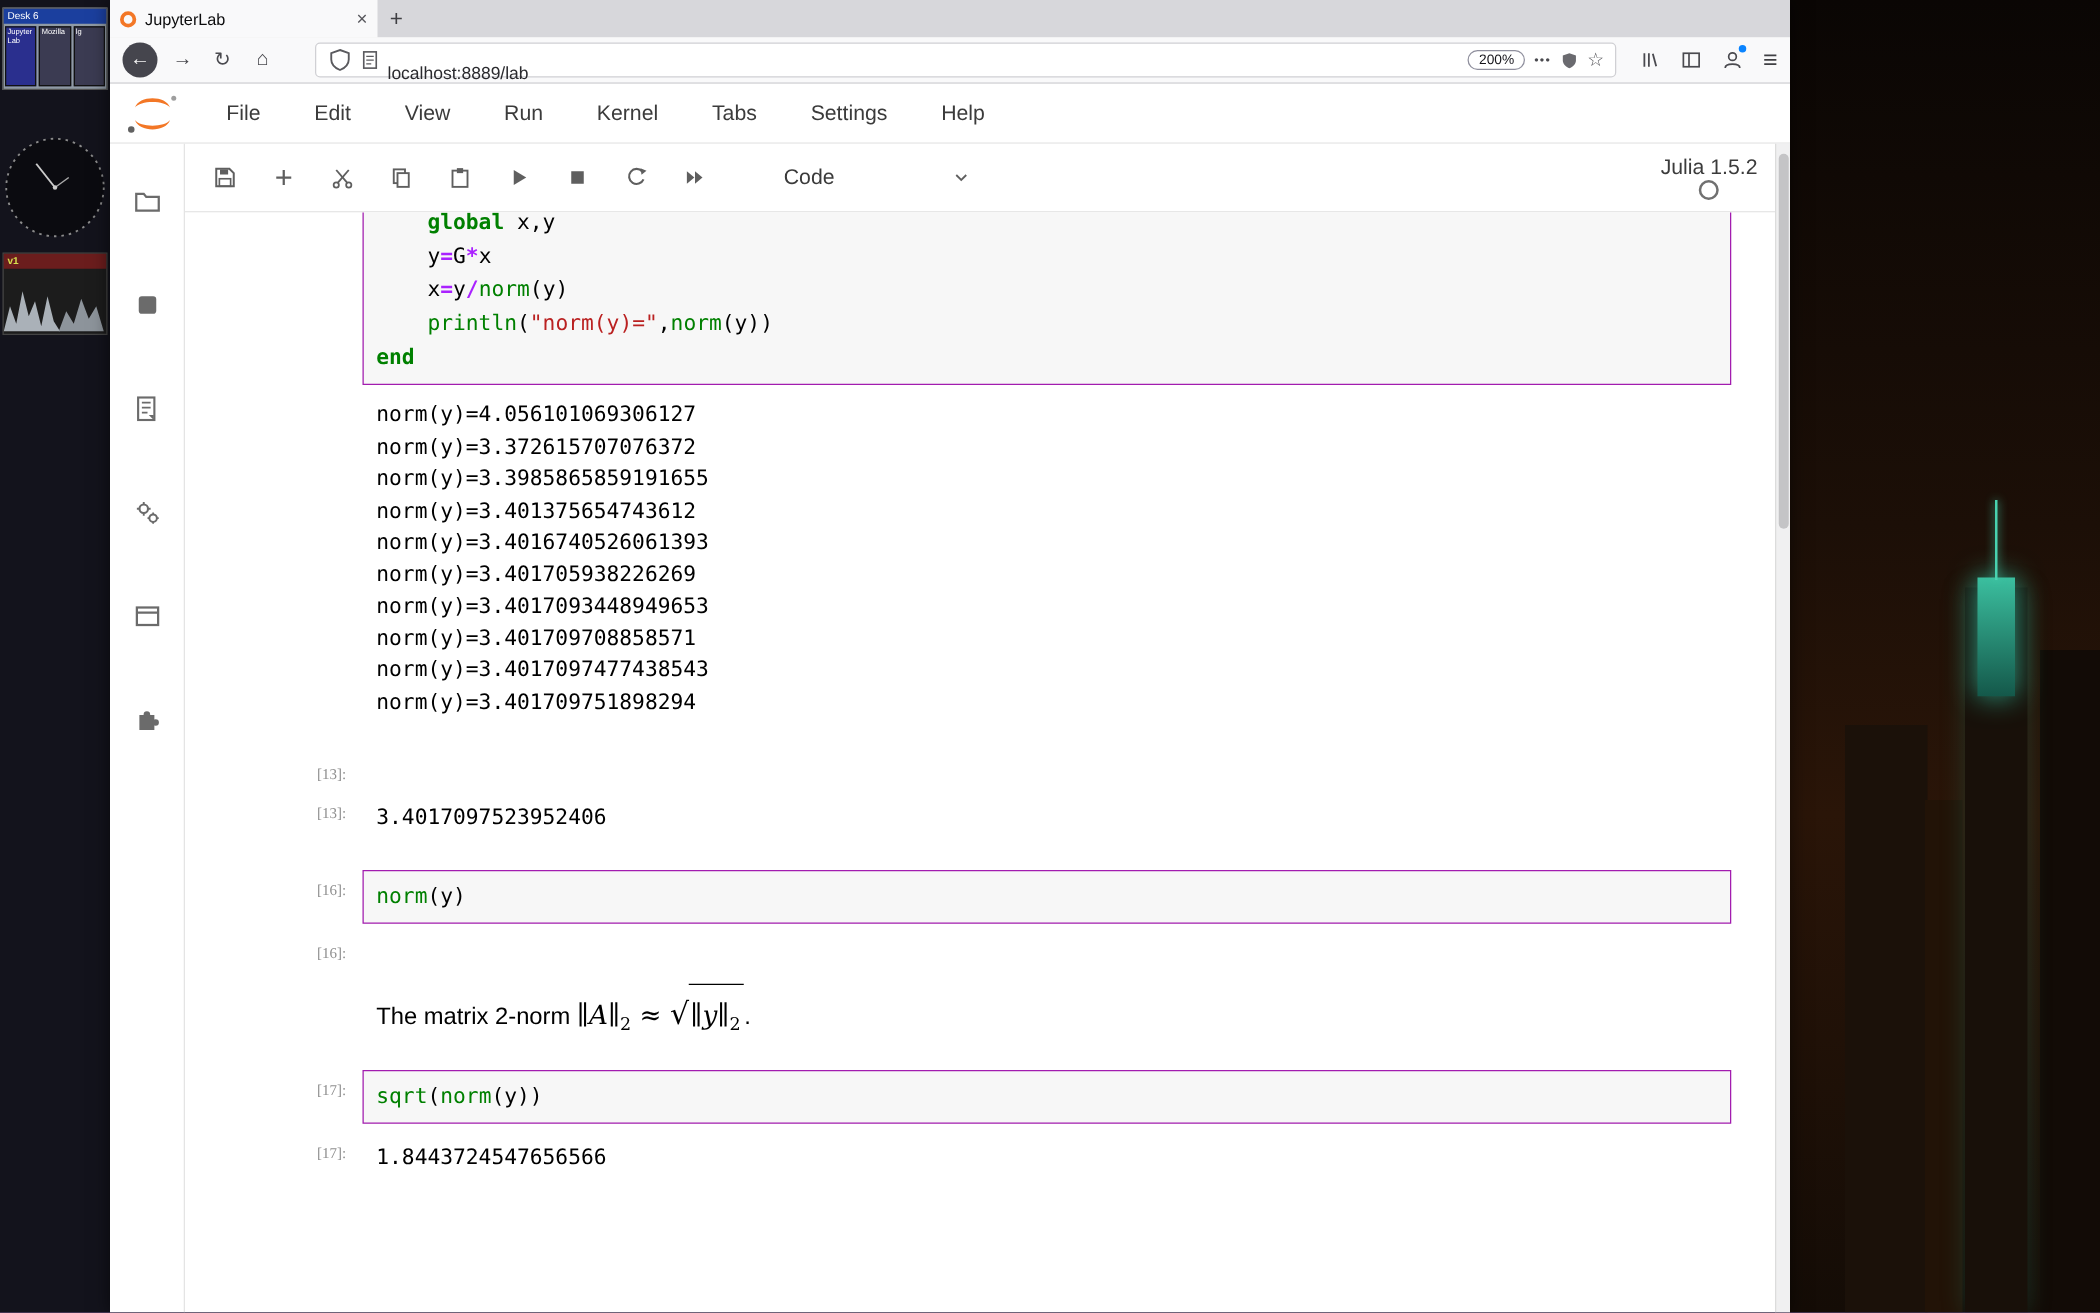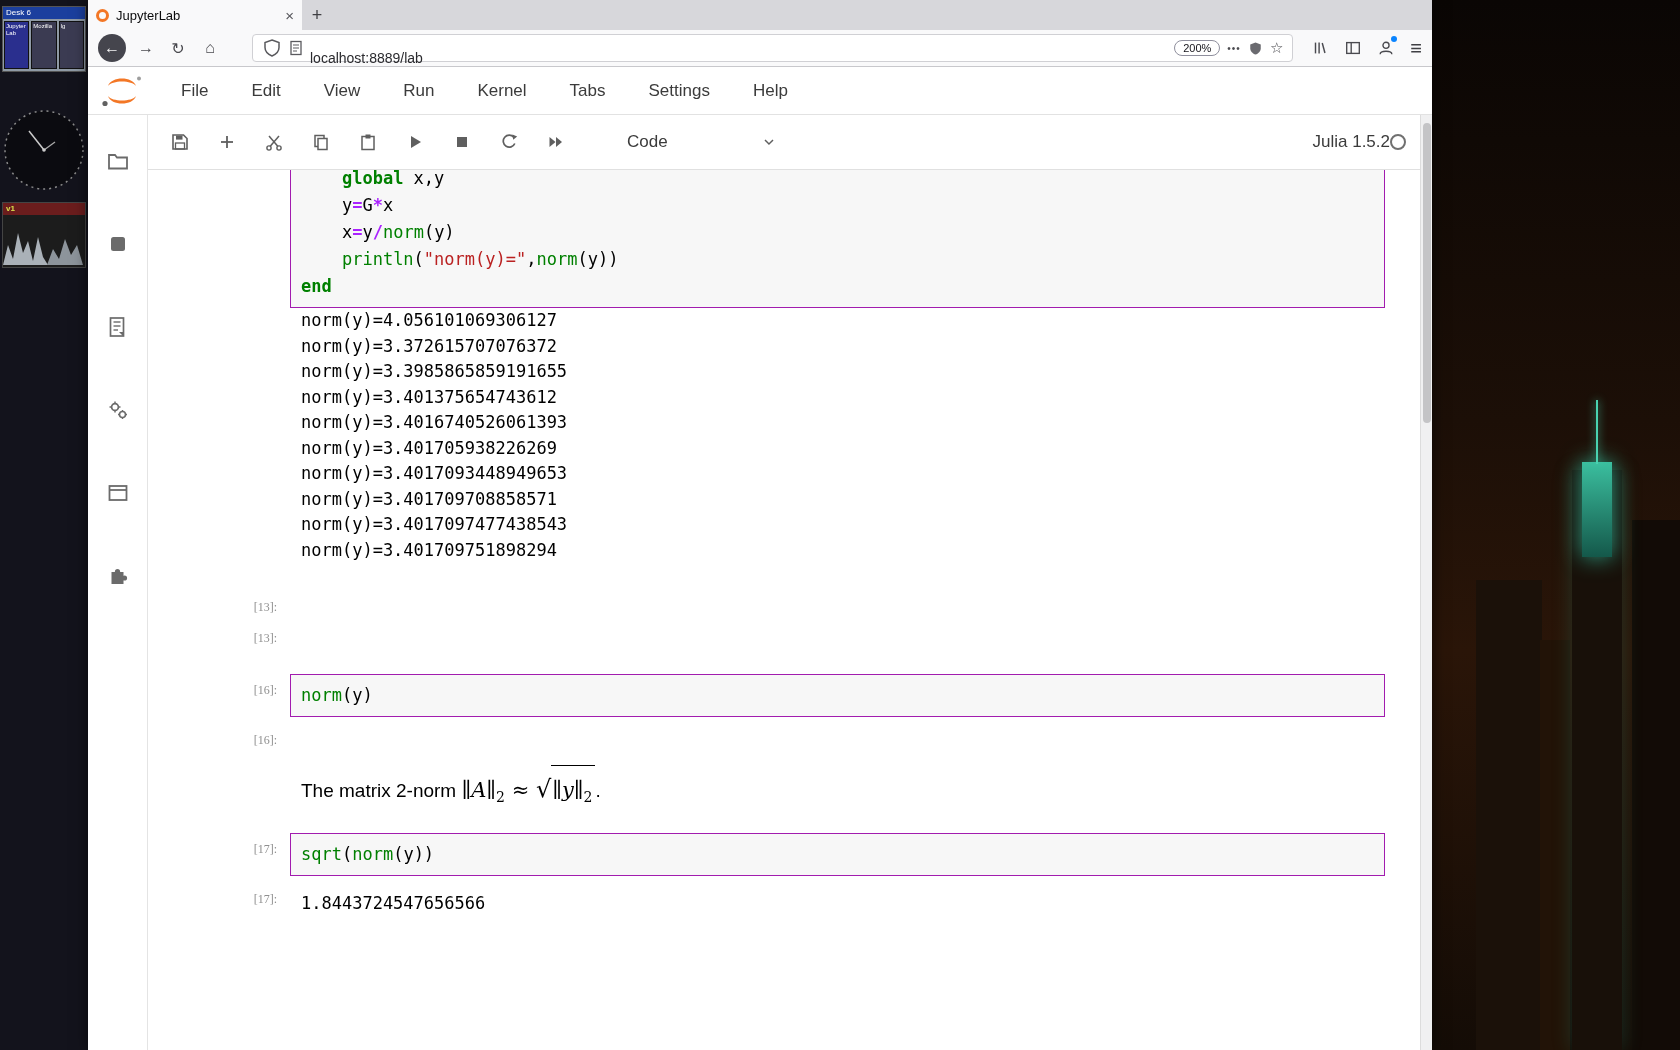--- a/index.html
+++ b/index.html
@@ -58,29 +58,29 @@
   .jl-logo { margin:0 8px 0 12px; flex:none; }
   .menu-item { font-size:17px; color:#3b3b3b; padding:0 14px; line-height:46px; }
 
   .jl-main { flex:1; display:flex; min-height:0; position:relative; }
   .jl-sidebar { width:60px; background:#fff; border-right:1px solid #e4e4e4; display:flex; flex-direction:column; align-items:center; padding-top:34px; gap:59px; flex:none; }
 
   .nb-panel { flex:1; display:flex; flex-direction:column; min-width:0; }
   .nb-toolbar { height:55px; border-bottom:1px solid #e0e0e0; display:flex; align-items:center; padding-left:22px; gap:27px; flex:none; background:#fff; }
   .tb-icon { width:20px; height:20px; flex:none; }
   .celltype { margin-left:34px; width:150px; display:flex; align-items:center; justify-content:space-between; font-size:17px; color:#3b3b3b; }
-  .kernel { margin-left:auto; display:flex; align-items:center; gap:0; padding-right:26px; }
+  .kernel { margin-left:auto; display:flex; align-items:center; gap:0; padding-right:26px;flex-direction:column; }
   .kernel-name { font-size:17px; color:#3b3b3b; }
   .kernel-status { width:16px; height:16px; border:2px solid #707070; border-radius:50%; background:#fff; }
 
   .nb-scroll { flex:1; overflow:hidden; background:#fff; }
   .cell-row { display:flex; margin-right:47px; }
   .nb-scroll > .cell-row:first-child { margin-top:-13px; }
   .row-code { margin-top:28px; }
-  .row-stream { }
+  .row-stream { margin-top:12px; }
   .row-result { margin-top:15px; }
   .row-markdown { margin-top:27px; }
   .prompt { width:142px; flex:none; text-align:right; padding:9px 13px 0 0;
             font-family:Liberation Serif, serif; font-size:12px; color:#8f8f8f; }
   .row-stream .prompt, .row-result .prompt { padding-top:1px; }
   .code-box { flex:1; background:#f7f7f7; border:1px solid #a21caf; padding:7px 10px; min-width:0; }
   .code-box pre, .out-box pre { font-family:"DejaVu Sans Mono", monospace; font-size:17px; line-height:27px; white-space:pre; }
   .out-box { flex:1; padding-left:11px; min-width:0; }
   .out-box pre { line-height:25.5px; color:#000; }
   .tok-p { color:#000; }
@@ -331,20 +331,23 @@
 norm(y)=3.401709708858571
 norm(y)=3.4017097477438543
 norm(y)=3.401709751898294</pre>
               </div>
             </div>
             <div class="cell-row row-code">
               <div class="prompt">[13]:</div>
             </div>
             <div class="cell-row row-result">
               <div class="prompt">[13]:</div>
+              <div class="out-box">
+                <pre>3.4017097523952406</pre>
+              </div>
             </div>
             <div class="cell-row row-code">
               <div class="prompt">[16]:</div>
               <div class="code-box">
                 <pre><div><span class="tok-fn">norm</span><span class="tok-p">(y)</span></div></pre>
               </div>
             </div>
             <div class="cell-row row-result">
               <div class="prompt">[16]:</div>
             </div>

